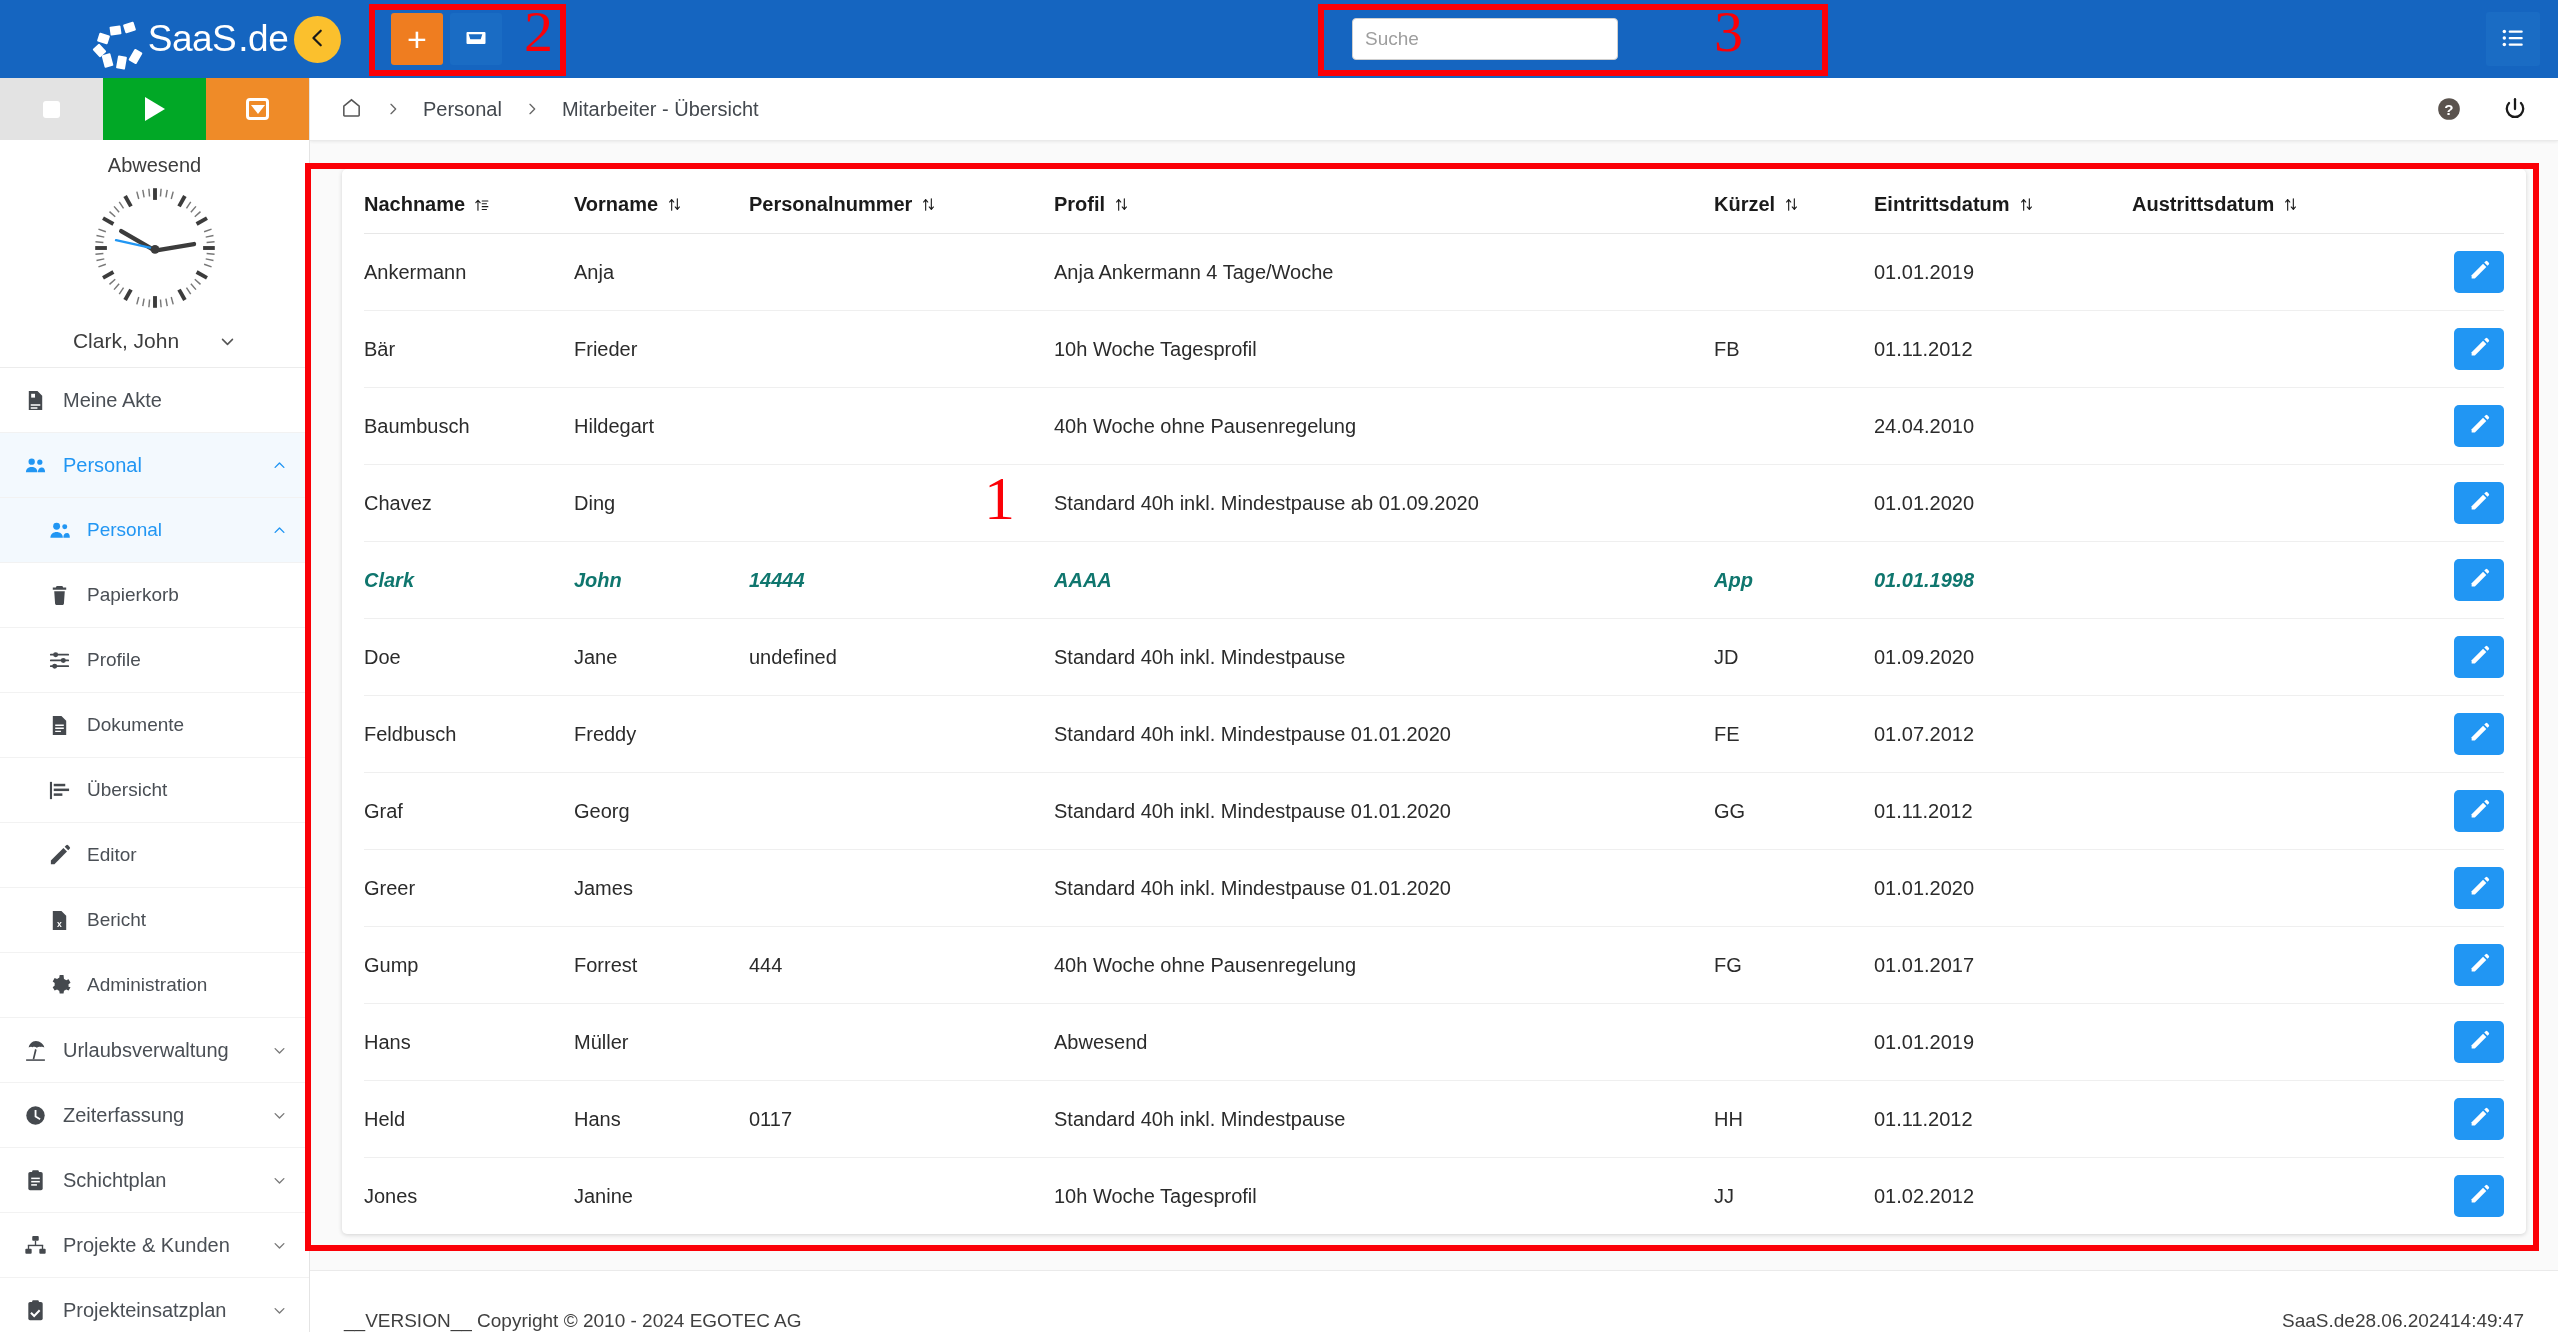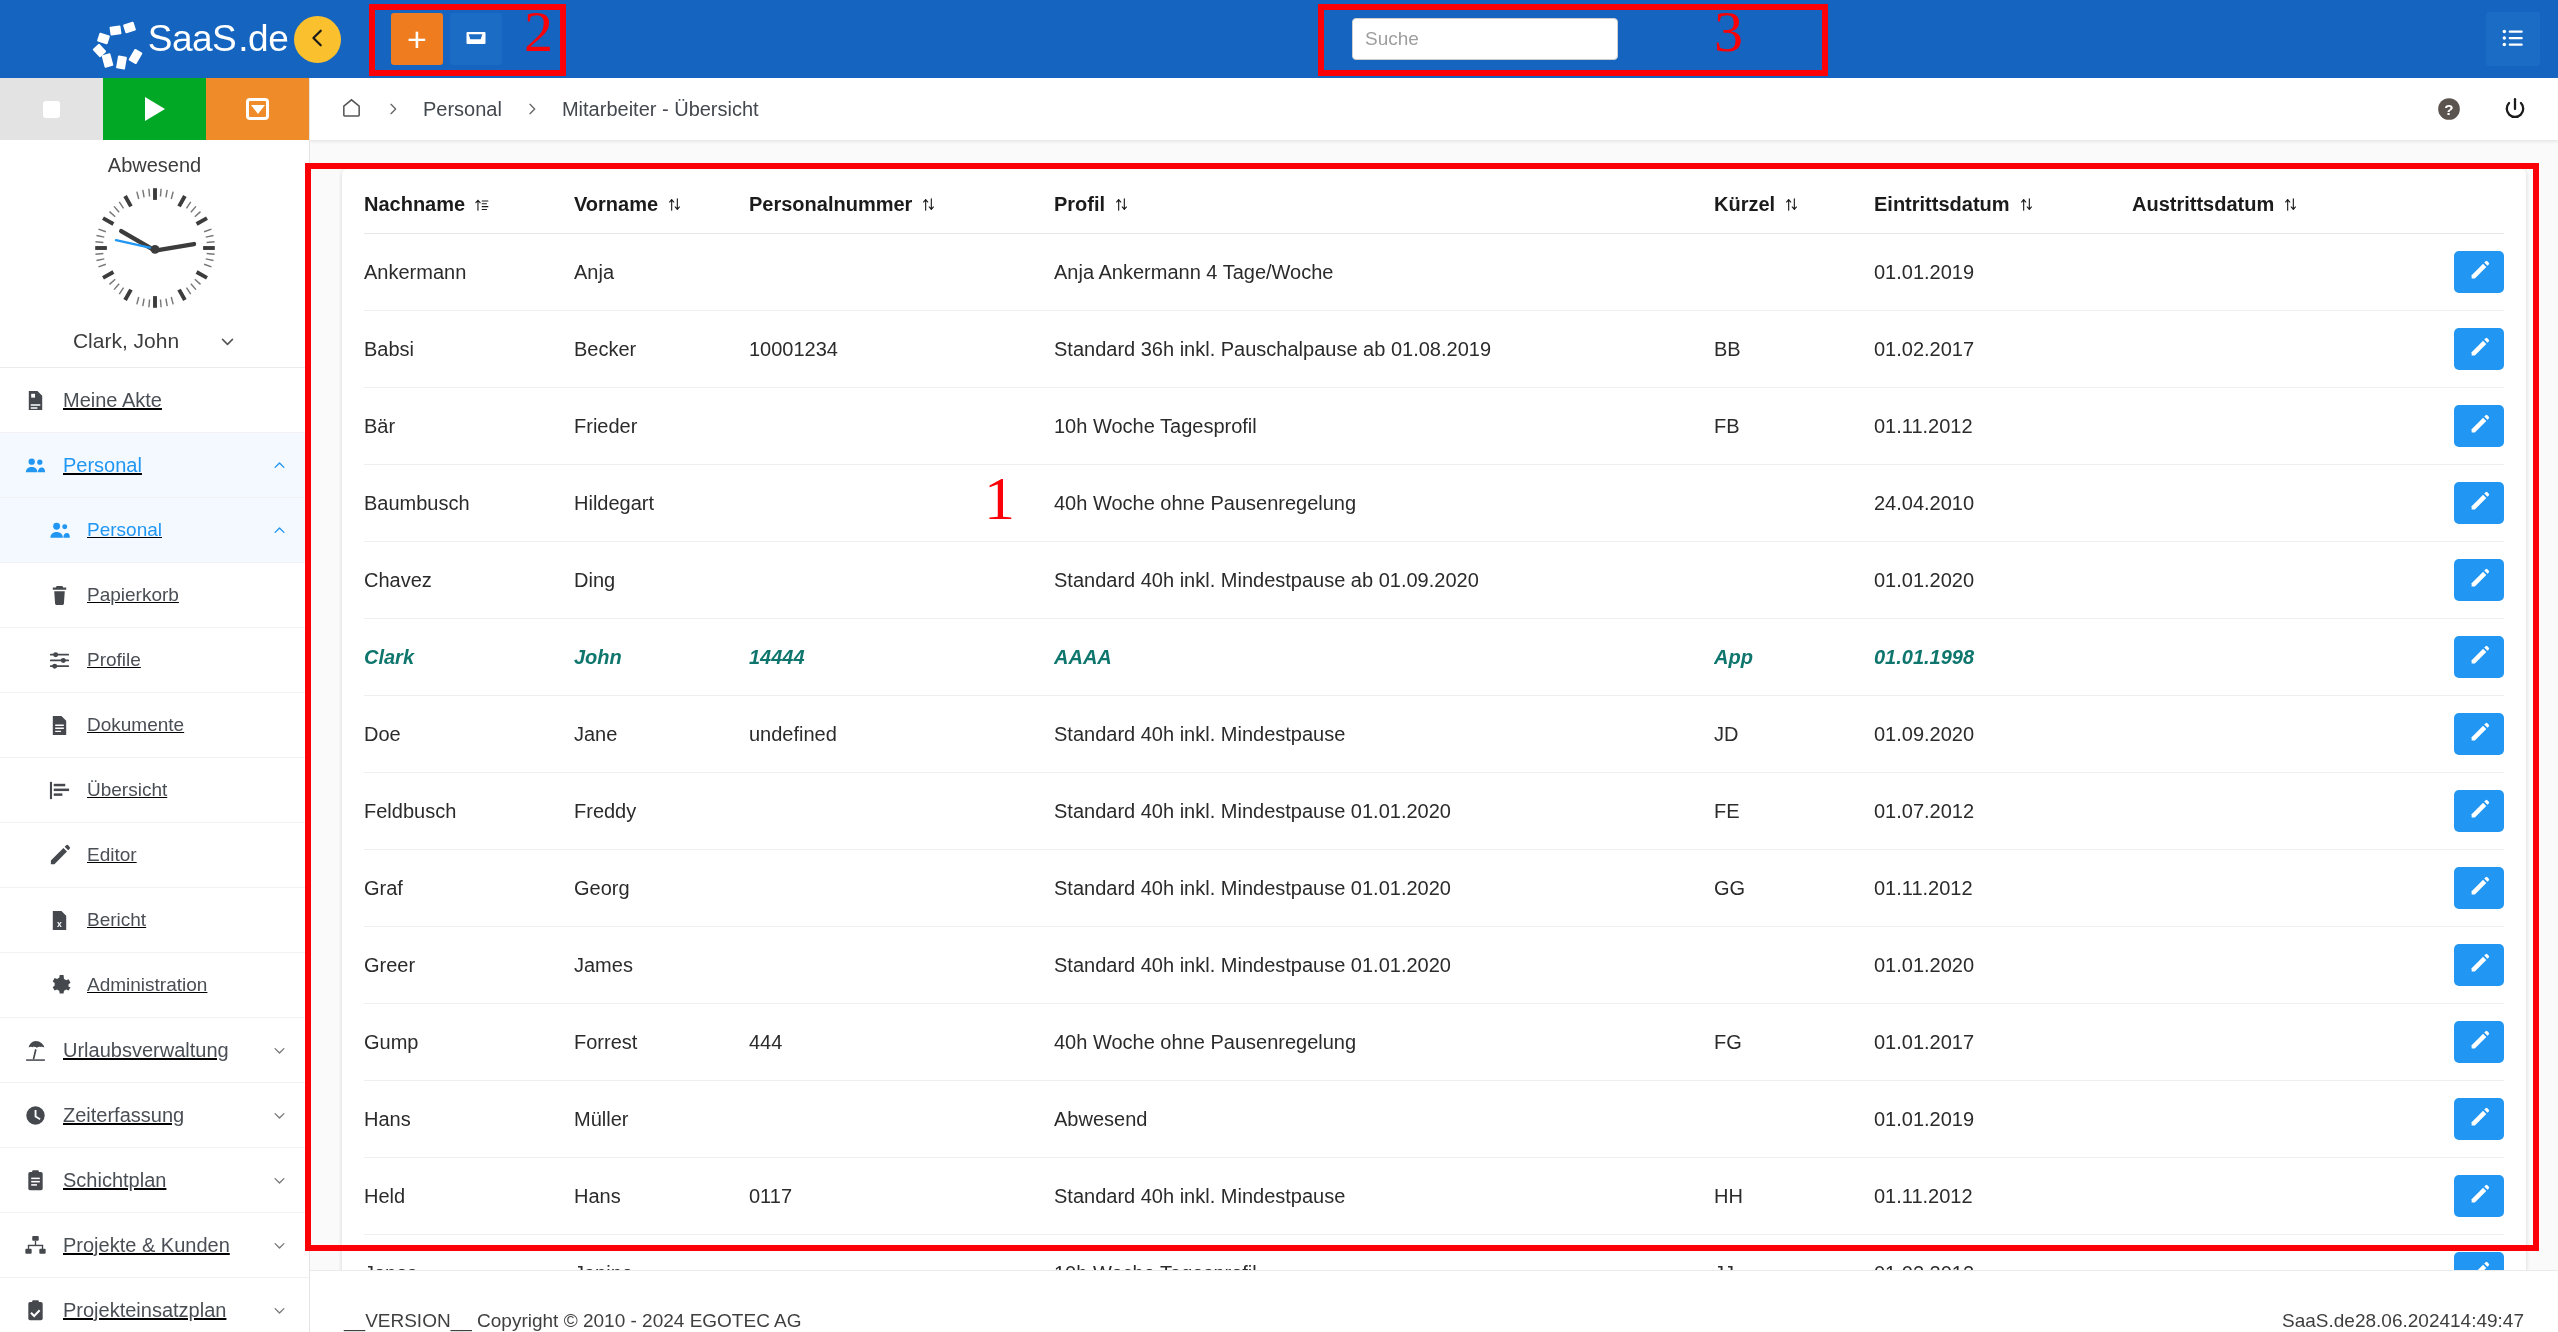--- a/index.html
+++ b/index.html
@@ -85,21 +85,21 @@
   .clock { width: 130px; height: 130px; margin: 6px auto 10px; position: relative; }
   .clock svg { width: 130px; height: 130px; }
   .username-row {
     display: flex; align-items: center; justify-content: center; gap: 40px;
     padding: 6px 20px 14px; cursor: pointer;
     border-bottom: 1px solid #ececec;
   }
   .username { font-size: 21px; color: #3d3d3d; }
   .chev { width: 17px; height: 17px; fill: #555; }
 
-  .nav { flex: 1; overflow-y: auto; overflow-x: hidden; text-decoration: underline; }
+  .nav { flex: 1; overflow-y: auto; overflow-x: hidden; }
   .nav::-webkit-scrollbar { width: 9px; }
   .nav::-webkit-scrollbar-thumb { background: #bdbdbd; border-radius: 5px; }
   .nav::-webkit-scrollbar-track { background: #f0f0f0; }
 
   .nav-item {
     display: flex; align-items: center; height: 65px; padding: 0 22px 0 22px;
     cursor: pointer; gap: 15px; color: #4a4f55; font-size: 20px;
     border-bottom: 1px solid #f2f2f2; position: relative;
   }
   .nav-item .ico { width: 26px; display:flex; align-items:center; justify-content:center; flex: 0 0 26px; }
@@ -623,37 +623,20 @@
                   <td class="act">
                     <button class="edit-btn">
                       <span><svg viewBox="0 0 24 24">
                           <path d="M3 17.3 16.1 4.2l3.7 3.7L6.7 21H3z"></path>
                           <path d="M17.4 2.9 19 1.4a1.4 1.4 0 0 1 2 0l1.6 1.6a1.4 1.4 0 0 1 0 2l-1.5 1.5z"></path>
                         </svg></span>
                     </button>
                   </td>
                 </tr>
                 <tr>
-                  <td>Babsi</td>
-                  <td>Becker</td>
-                  <td>10001234</td>
-                  <td>Standard 36h inkl. Pauschalpause ab 01.08.2019</td>
-                  <td>BB</td>
-                  <td>01.02.2017</td>
-                  <td></td>
-                  <td class="act">
-                    <button class="edit-btn">
-                      <span><svg viewBox="0 0 24 24">
-                          <path d="M3 17.3 16.1 4.2l3.7 3.7L6.7 21H3z"></path>
-                          <path d="M17.4 2.9 19 1.4a1.4 1.4 0 0 1 2 0l1.6 1.6a1.4 1.4 0 0 1 0 2l-1.5 1.5z"></path>
-                        </svg></span>
-                    </button>
-                  </td>
-                </tr>
-                <tr>
                   <td>Bär</td>
                   <td>Frieder</td>
                   <td></td>
                   <td>10h Woche Tagesprofil</td>
                   <td>FB</td>
                   <td>01.11.2012</td>
                   <td></td>
                   <td class="act">
                     <button class="edit-btn">
                       <span><svg viewBox="0 0 24 24">

